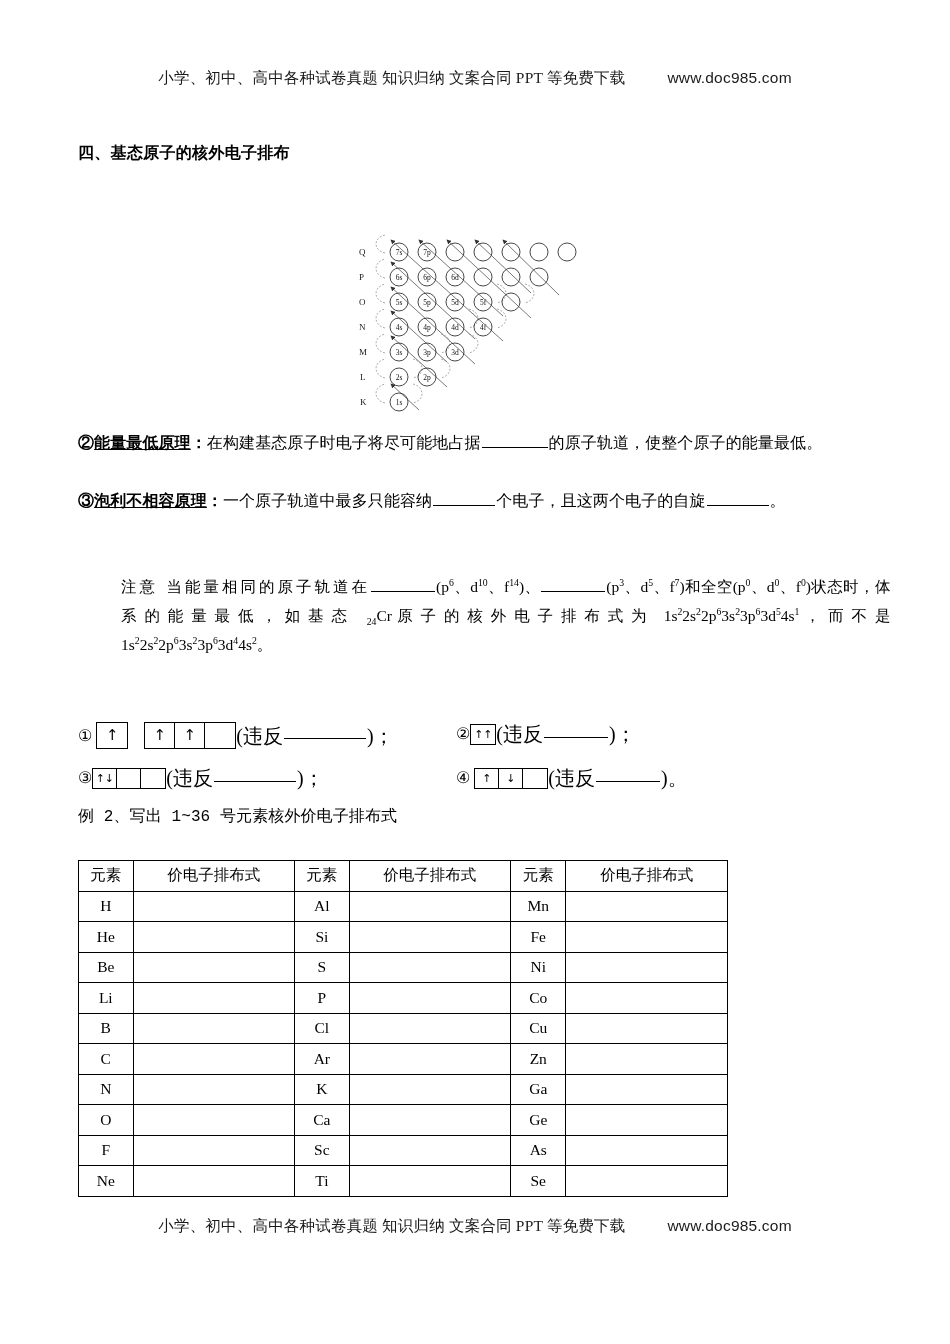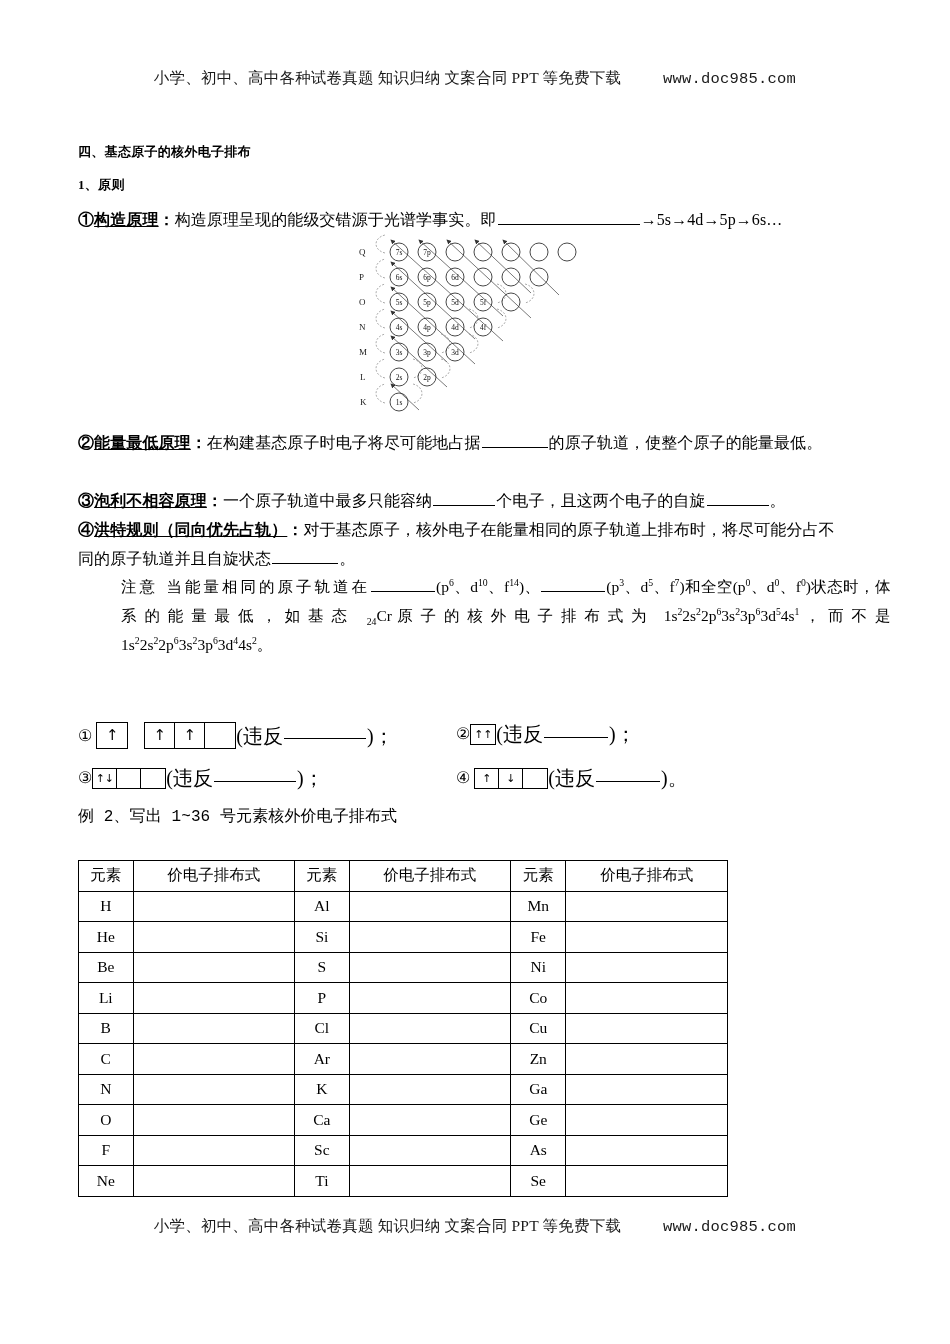--- a/index.html
+++ b/index.html
@@ -15,30 +15,30 @@
 
   
   .watermark {
     position:absolute;
     left:0; width:950px;
     text-align:center;
     font-size:15.5px;
     letter-spacing:0.2px;
     color:#1a1a1a;
   }
-  .watermark .url { margin-left:42px; font-family:Liberation Mono, monospace; }
+  .watermark .url { margin-left:42px; font-family:Liberation Sans, sans-serif; }
   #hdr { top:68px; }
   #ftr { top:1216px; }
 
   
   .col { position:absolute; left:78px; width:772px; }
 
   .h-sec {
     font-weight:bold;
-    font-size:13px;
+    font-size:16px;
     letter-spacing:0.3px;
   }
   .p {
     font-size:16px;
     line-height:29px;
     letter-spacing:0.1px;
   }
   .b { font-weight:bold; }
   .bu { font-weight:bold; text-decoration:underline; }
 
@@ -112,25 +112,21 @@
 </head>
 <body>
 
 <div class="page">
 
   <div class="watermark" id="hdr">
     <span>小学、初中、高中各种试卷真题 知识归纳 文案合同 PPT 等免费下载</span><span class="url">www.doc985.com</span>
   </div>
 
   <div class="col h-sec" style="top:143px;">四、基态原子的核外电子排布</div>
-  <div class="col h-sec" style="top:176px;">1、原则</div>
-
-  <div class="col p" style="top:205px;">
-    <span class="b">①</span><span class="bu">构造原理</span><span class="b">：</span><span>构造原理呈现的能级交错源于光谱学事实。即</span><span class="blank" style="width:142px;"></span><span>→5s→4d→5p→6s…</span>
-  </div>
+
 
   <div class="diagram">
     <svg width="250" height="185" viewBox="0 0 250 185" xmlns="http://www.w3.org/2000/svg">
       <defs>
         <marker id="ah" markerWidth="6" markerHeight="6" refX="5" refY="3" orient="auto">
           <path d="M0,0 L6,3 L0,6 z" fill="#333"></path>
         </marker>
       </defs>
       <g font-family="Liberation Serif, serif" font-size="9" fill="#222">
 
@@ -238,23 +234,20 @@
   </div>
 
   <div class="col p" style="top:428px;">
     <span class="b">②</span><span class="bu">能量最低原理</span><span class="b">：</span><span>在构建基态原子时电子将尽可能地占据</span><span class="blank" style="width:66px;"></span><span>的原子轨道，使整个原子的能量最低。</span>
   </div>
 
   <div class="col p" style="top:486px;">
     <span class="b">③</span><span class="bu">泡利不相容原理</span><span class="b">：</span><span>一个原子轨道中最多只能容纳</span><span class="blank" style="width:62px;"></span><span>个电子，且这两个电子的自旋</span><span class="blank" style="width:62px;"></span><span>。</span>
   </div>
 
-  <div class="col p" style="top:515px;">
-    <span class="b">④</span><span class="bu">洪特规则（同向优先占轨）</span><span class="b">：</span><span>对于基态原子，核外电子在能量相同的原子轨道上排布时，将尽可能分占不同的原子轨道并且自旋状态</span><span class="blank" style="width:66px;"></span><span>。</span>
-  </div>
 
   <div class="col note" style="top:572px;">
     <span class="sp">注意</span>&nbsp;&nbsp;<span class="sp">当能量相同的原子轨道在</span><span class="blank" style="width:64px;"></span><span>(p<sup>6</sup>、d<sup>10</sup>、f<sup>14</sup>)、</span><span class="blank" style="width:64px;"></span><span>(p<sup>3</sup>、d<sup>5</sup>、f<sup>7</sup>)和全空(p<sup>0</sup>、d<sup>0</sup>、f<sup>0</sup>)状态时，</span><span class="sp">体系的能量最低，如基态 </span><sub>24</sub><span>Cr</span><span class="sp">原子的核外电子排布式为</span>
     <span>1s<sup>2</sup>2s<sup>2</sup>2p<sup>6</sup>3s<sup>2</sup>3p<sup>6</sup>3d<sup>5</sup>4s<sup>1</sup></span><span class="sp">，而不是</span>
     <span>1s<sup>2</sup>2s<sup>2</sup>2p<sup>6</sup>3s<sup>2</sup>3p<sup>6</sup>3d<sup>4</sup>4s<sup>2</sup></span><span>。</span>
   </div>
 
 
   <div class="orb-line" style="left:78px; top:722px;">
     <span class="lbl">①</span>

